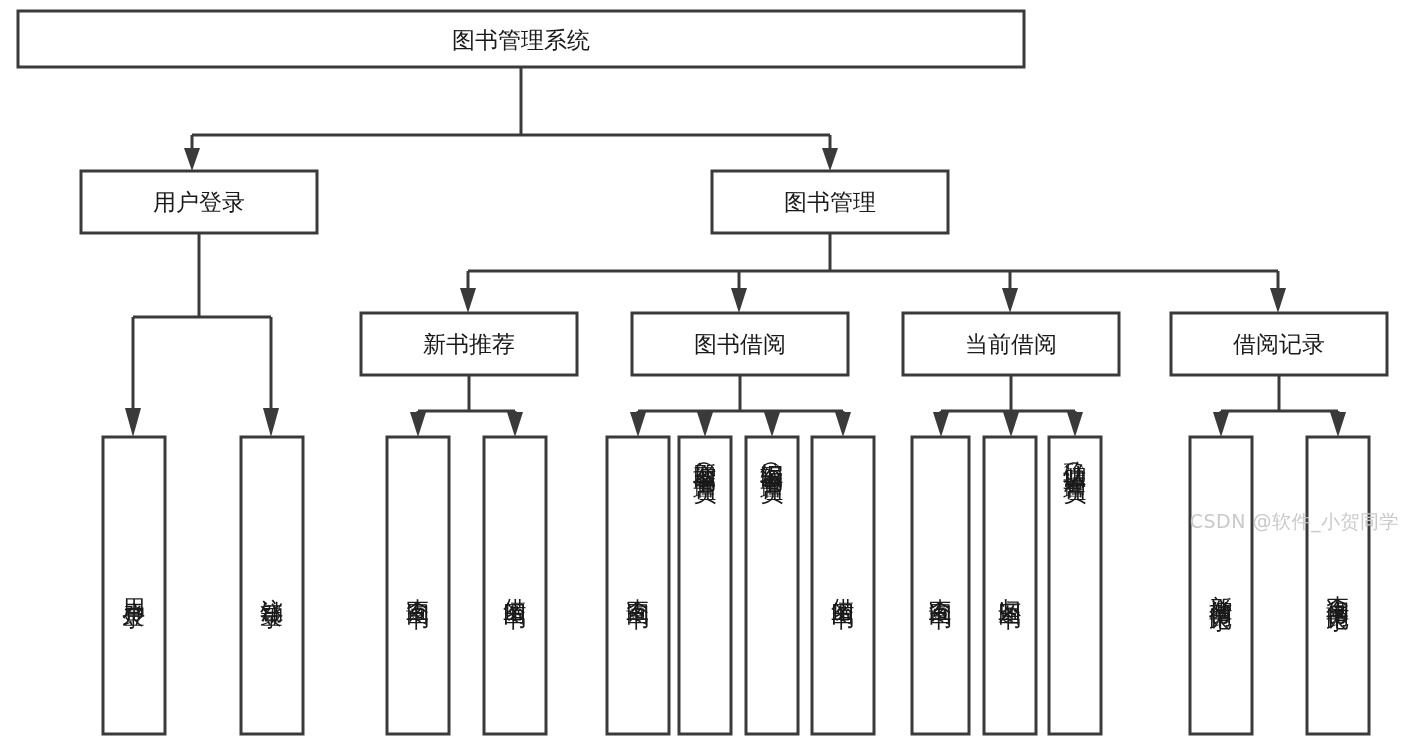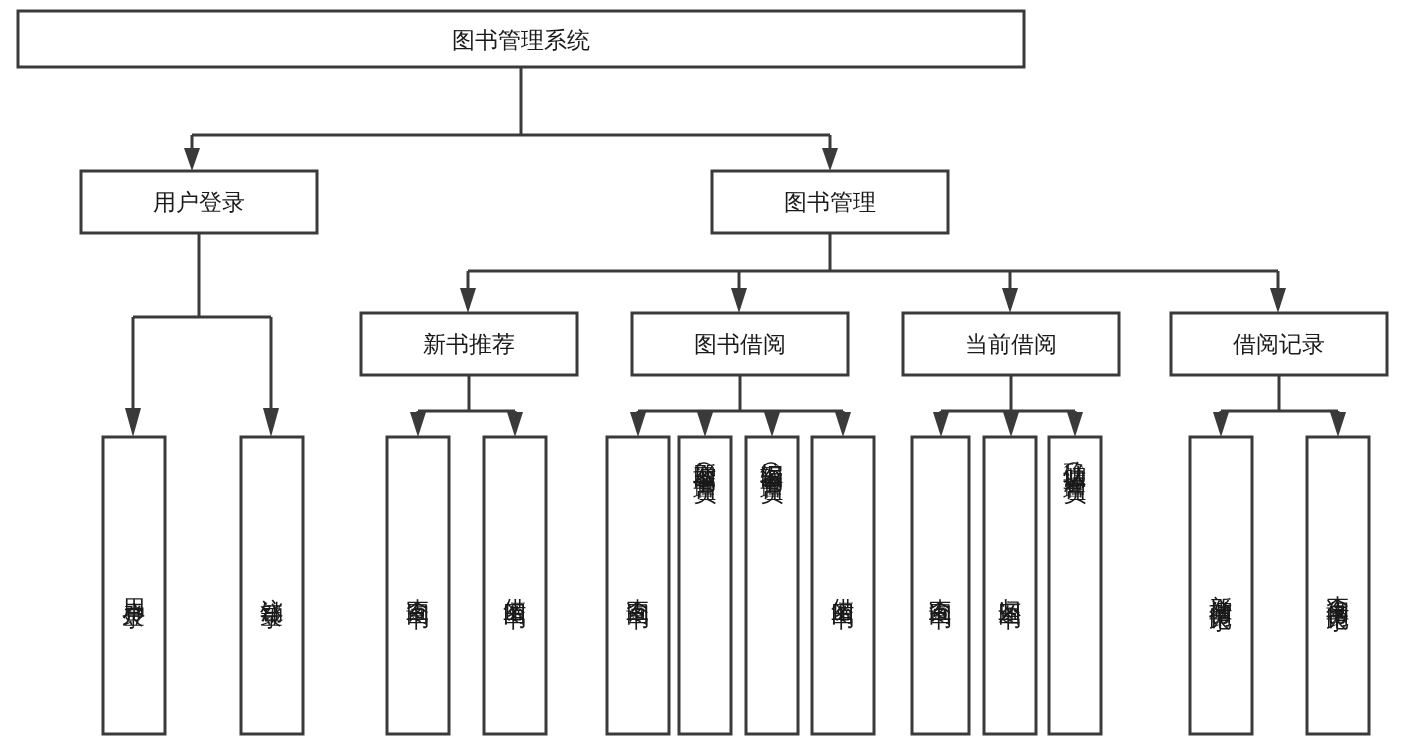--- a/index.html
+++ b/index.html
@@ -227,13 +227,14 @@
   <div class="leaf-label-wrap" style="left:1049px; top:443px; width:52px; height:291px; align-items:flex-start;">
     <span class="leaf-label">确认归还（管理员）</span>
   </div>
   <div class="leaf-label-wrap" style="left:1190px; top:437px; width:62px; height:297px;">
     <span class="leaf-label">新增借阅记录</span>
   </div>
   <div class="leaf-label-wrap" style="left:1307px; top:437px; width:62px; height:297px;">
     <span class="leaf-label">查询借阅记录</span>
   </div>
 
+  <div class="watermark">CSDN @软件_小贺同学</div>
 </div>
 
 </body></html>

